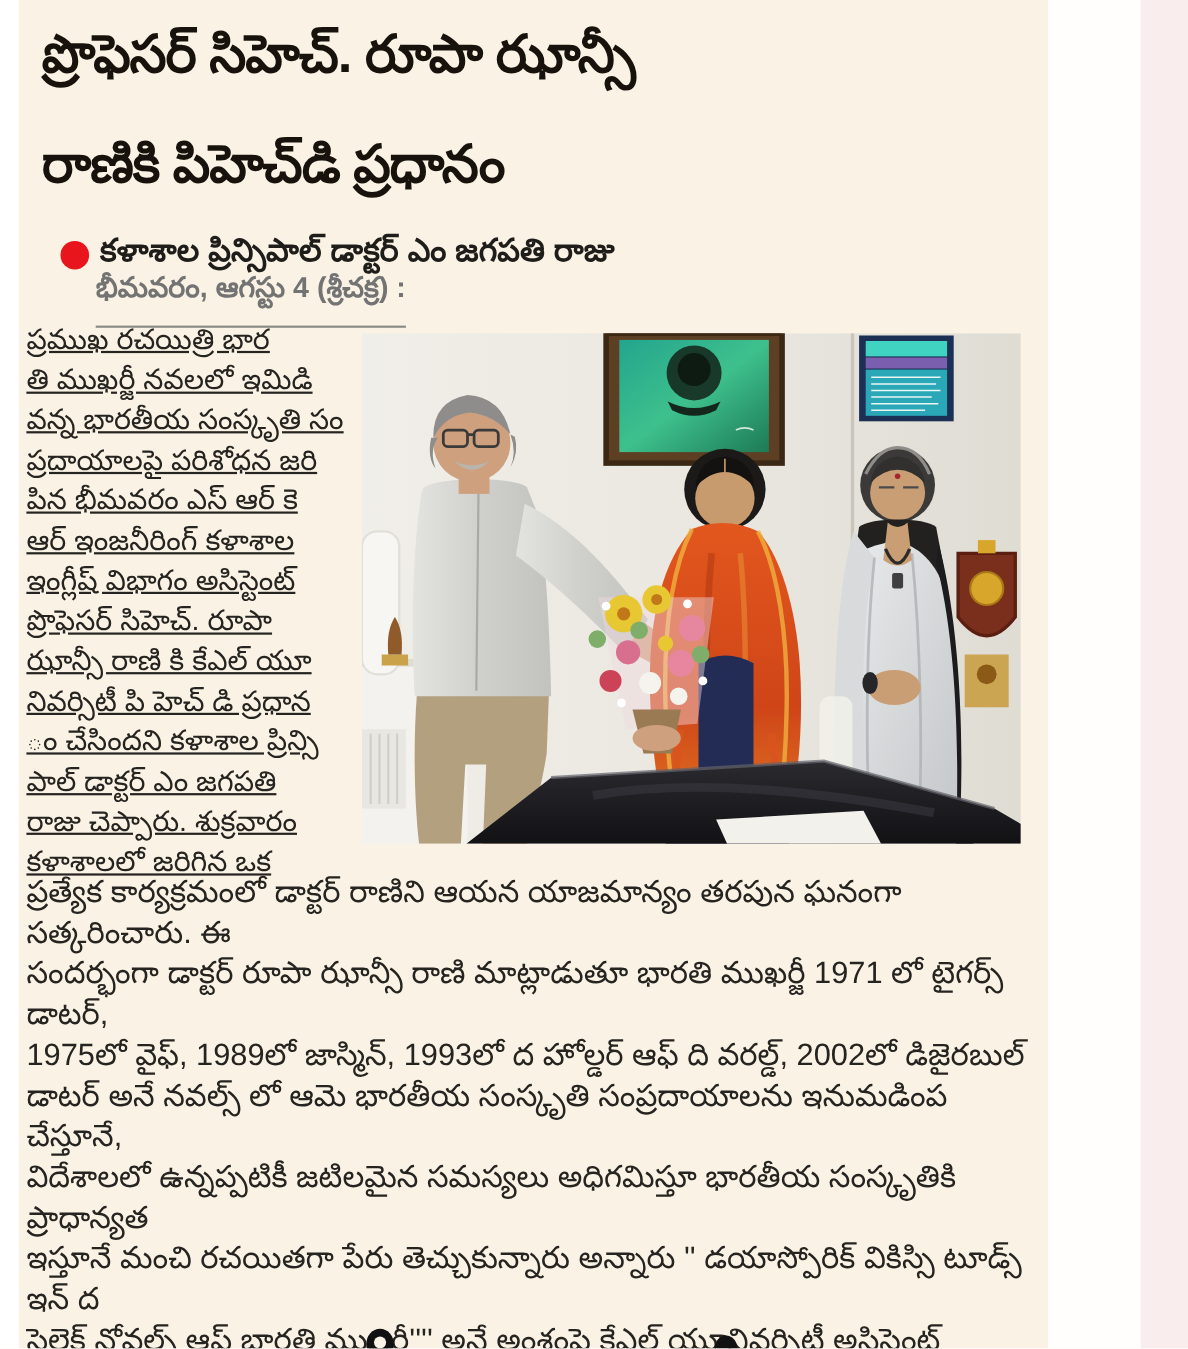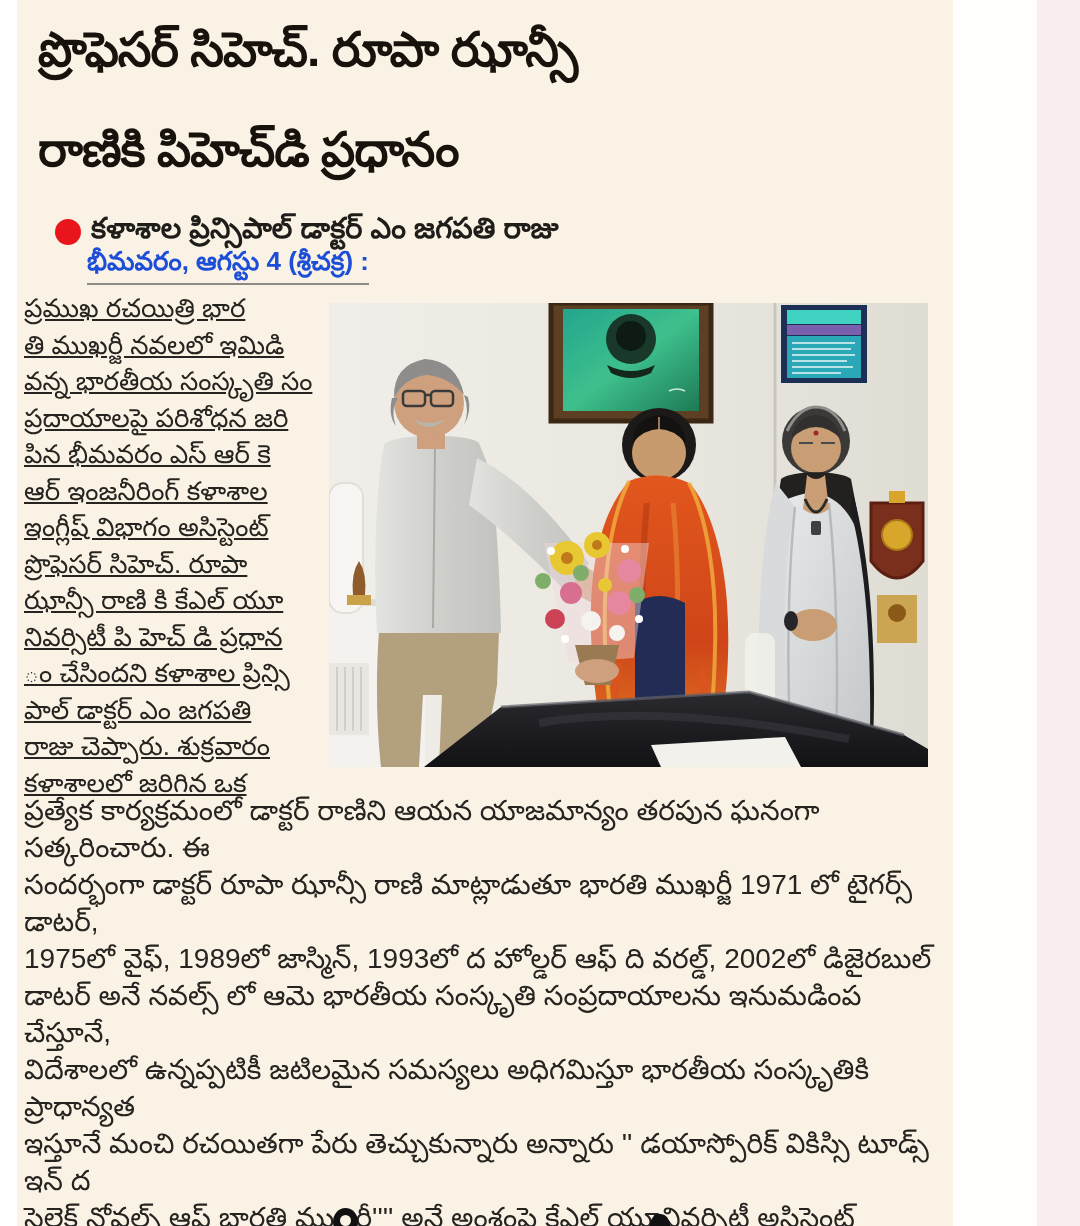--- a/index.html
+++ b/index.html
@@ -17,22 +17,22 @@
     white-space:pre-line;letter-spacing:-1px;
   }
   .byline{position:absolute;left:55px;top:200px;width:860px;display:flex;align-items:center;margin-top:12px;}
   .bullet{
     display:inline-block;width:26px;height:26px;border-radius:50%;
     background:#e8151c;margin-right:10px;flex:0 0 auto;
   }
   .byline-text{font-size:29px;font-weight:bold;color:#1f1d1a;}
   .dateline{
     position:absolute;left:87px;top:246px;min-width:250px;width:max-content;
-    font-size:26px;font-weight:bold;color:#1d4ed8;
-    padding-bottom:0;border-bottom:2px solid #8b8a86;
+    font-size:26px;font-weight:bold;color:#737373;
+    padding-bottom:13px;border-bottom:2px solid #8b8a86;
   }
   .left-col{
     position:absolute;left:24px;top:290px;width:302px;
     font-size:26px;line-height:36.5px;color:#262420;white-space:pre-line;text-decoration:underline;
   }
   .photo{position:absolute;left:329px;top:303px;width:599px;height:464px;display:block;}
   .body-full{
     position:absolute;left:24px;top:792px;width:922px;
     font-size:28px;line-height:37px;color:#262420;white-space:pre-line;
   }

